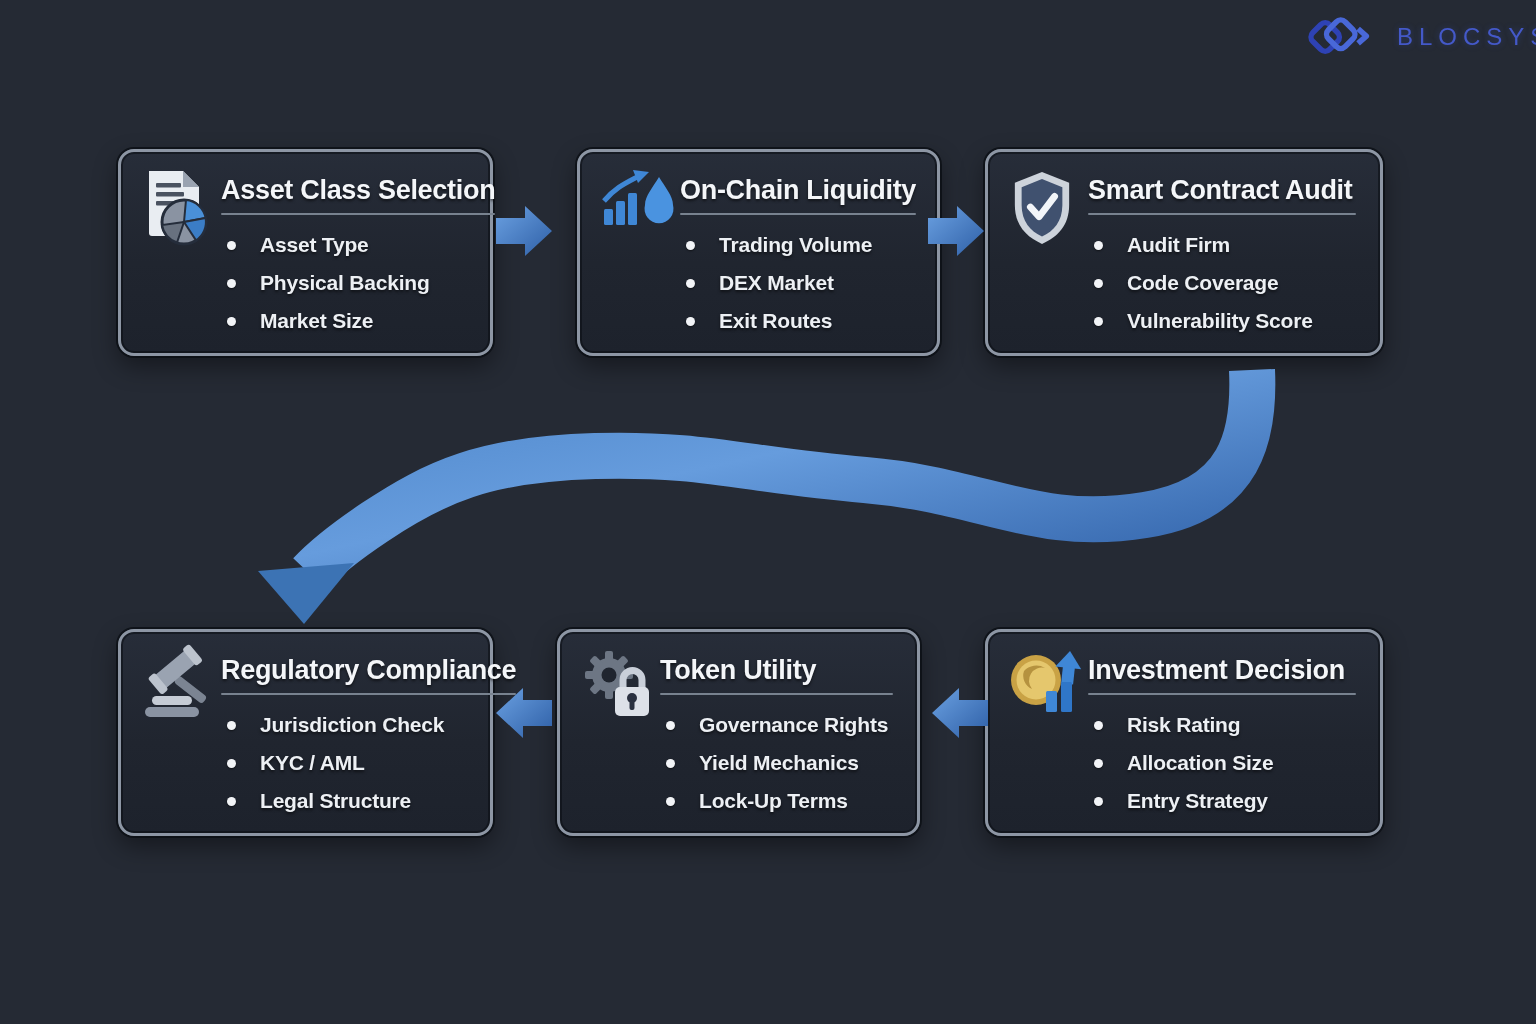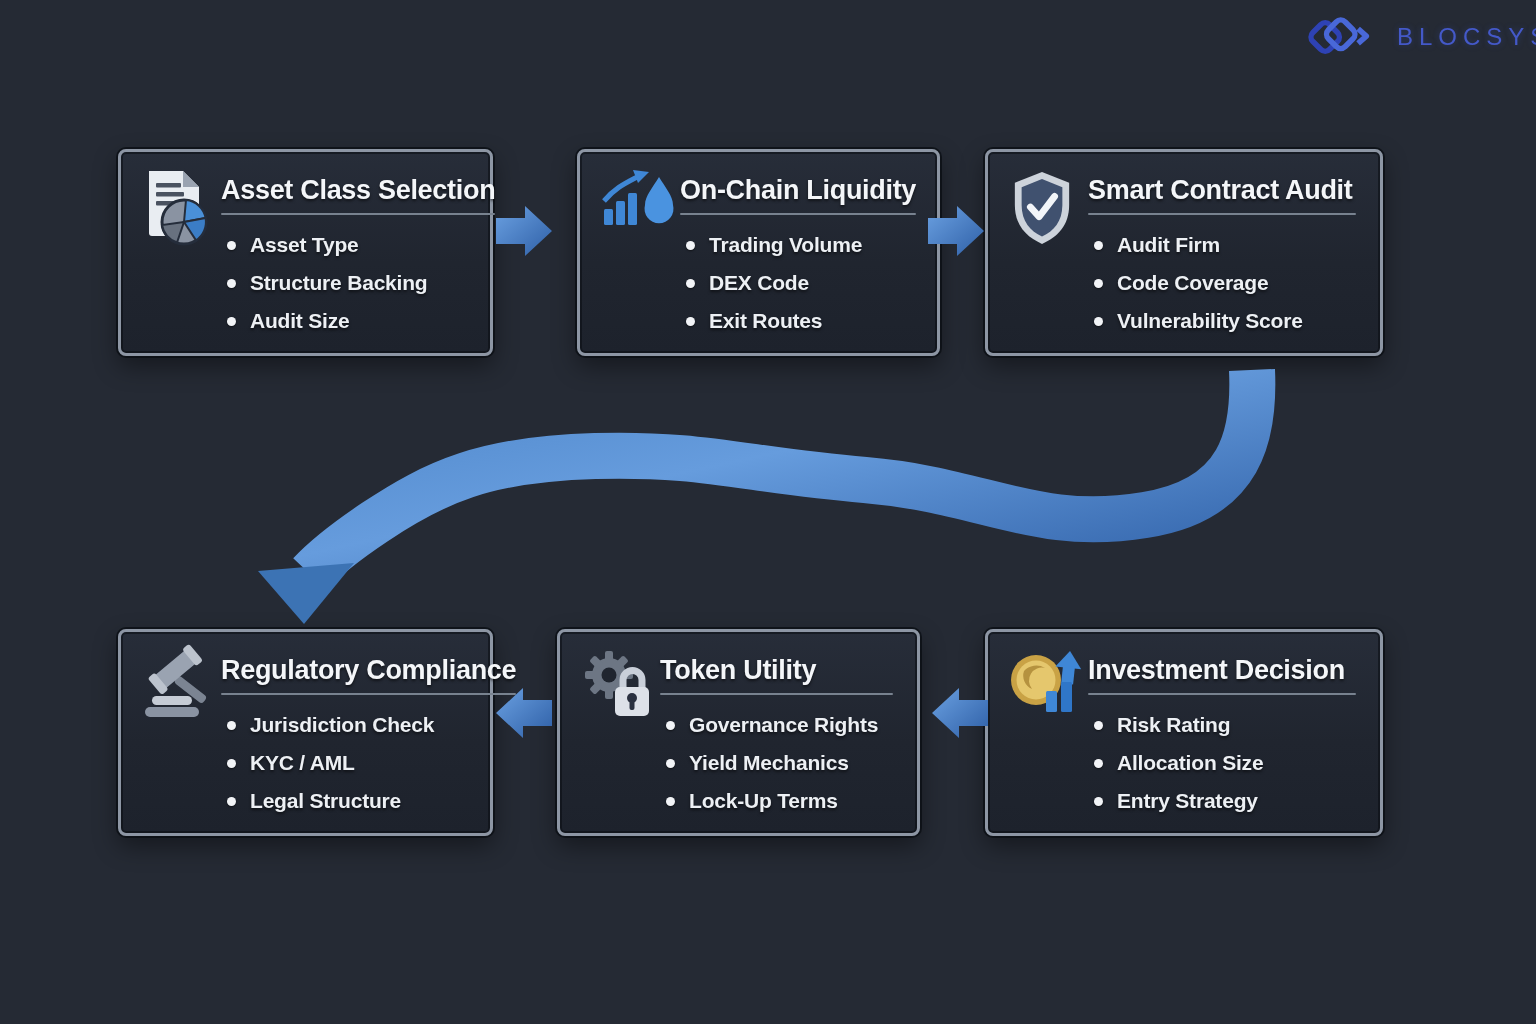--- a/index.html
+++ b/index.html
@@ -9,38 +9,38 @@
     font-family:"Liberation Sans", sans-serif;
   }
   
   .logo{position:absolute;top:14px;left:1306px;display:flex;align-items:center;gap:27px;}
   .logo-text{
     font-size:24px;font-weight:500;letter-spacing:6px;color:#4459c9;
     text-shadow:0 0 6px rgba(60,85,200,.35);
   }
   
   .box{
-    position:absolute;height:207px;border-radius:8px;
+    position:absolute;height:207px;border-radius:16px;
     background:linear-gradient(180deg,#272d39 0%,#20252f 55%,#1d222c 100%);
     border:3px solid #8d96a4;
     box-shadow:0 0 0 2px rgba(10,13,19,.75), inset 0 0 0 2px rgba(10,13,19,.55), 0 10px 24px rgba(0,0,0,.42);
     box-sizing:border-box;
   }
   .box-inner{padding:17px 24px 0 22px;height:100%;box-sizing:border-box;}
   .box-head{display:flex;height:48px;}
   .icon-wrap{position:relative;width:78px;flex:none;}
   .icon-wrap svg{position:absolute;top:0;left:0;overflow:visible;}
   .title-col{flex:1;padding-top:4px;}
   .box-title{
     margin:0;font-size:27px;line-height:34px;font-weight:700;letter-spacing:-.3px;
     color:#f4f6f9;text-shadow:0 2px 3px rgba(0,0,0,.55);white-space:nowrap;
   }
   .rule{margin-top:6px;height:2px;background:#78828f;border-radius:1px;}
   .bullets{list-style:none;margin:9px 0 0 84px;padding:0;}
-  .bullets li{display:flex;align-items:center;gap:14px;height:38px;}
+  .bullets li{display:flex;align-items:center;gap:24px;height:38px;}
   .dot{width:9px;height:9px;border-radius:50%;background:#f2f4f7;flex:none;box-shadow:0 1px 2px rgba(0,0,0,.5);}
   .b-label{
     font-size:21px;font-weight:700;color:#edf0f4;letter-spacing:-.2px;
     text-shadow:0 2px 3px rgba(0,0,0,.55);white-space:nowrap;
   }
   
   .pos-b1{left:118px;top:149px;width:375px;}
   .pos-b2{left:557px;top:149px;width:363px;margin-left:20px;}
   .pos-b3{left:985px;top:149px;width:398px;}
   .pos-b4{left:118px;top:629px;width:375px;}
@@ -104,25 +104,25 @@
           <div class="rule"></div>
         </div>
       </div>
       <ul class="bullets">
         <li>
             <span class="dot"></span>
             <span class="b-label">Asset Type</span>
           </li>
         <li>
             <span class="dot"></span>
-            <span class="b-label">Structure Backing</span>
-          </li>
-        <li>
-            <span class="dot"></span>
-            <span class="b-label">Audit Size</span>
+            <span class="b-label">Physical Backing</span>
+          </li>
+        <li>
+            <span class="dot"></span>
+            <span class="b-label">Market Size</span>
           </li>
       </ul>
     </div>
   </section>
 
   <section class="box pos-b2">
     <div class="box-inner">
       <div class="box-head">
         <div class="icon-wrap">
           <svg width="74" height="58" viewBox="0 0 74 58">
@@ -139,21 +139,21 @@
           <div class="rule"></div>
         </div>
       </div>
       <ul class="bullets">
         <li>
             <span class="dot"></span>
             <span class="b-label">Trading Volume</span>
           </li>
         <li>
             <span class="dot"></span>
-            <span class="b-label">DEX Code</span>
+            <span class="b-label">DEX Market</span>
           </li>
         <li>
             <span class="dot"></span>
             <span class="b-label">Exit Routes</span>
           </li>
       </ul>
     </div>
   </section>
 
   <section class="box pos-b4">

